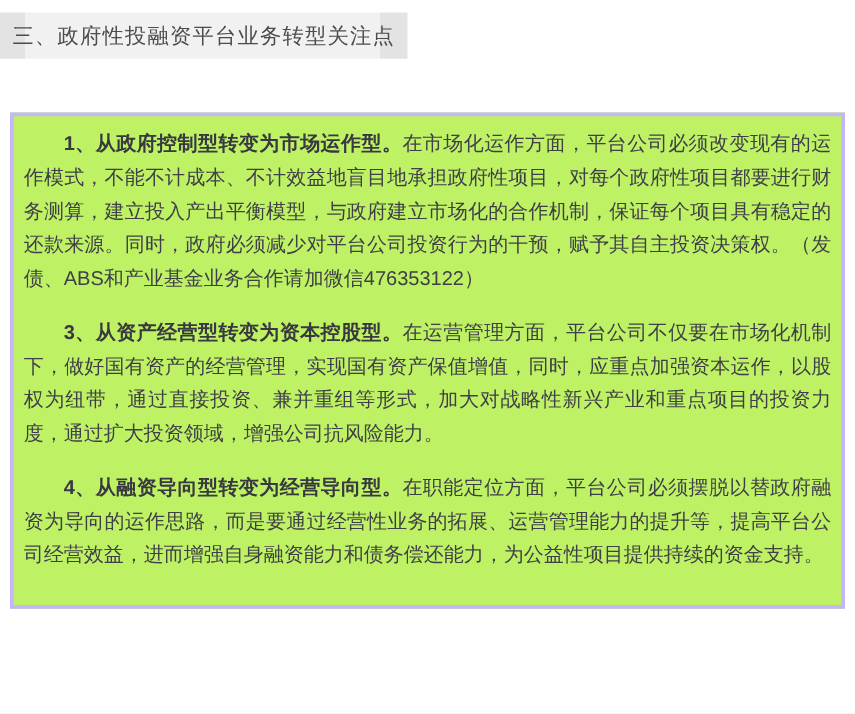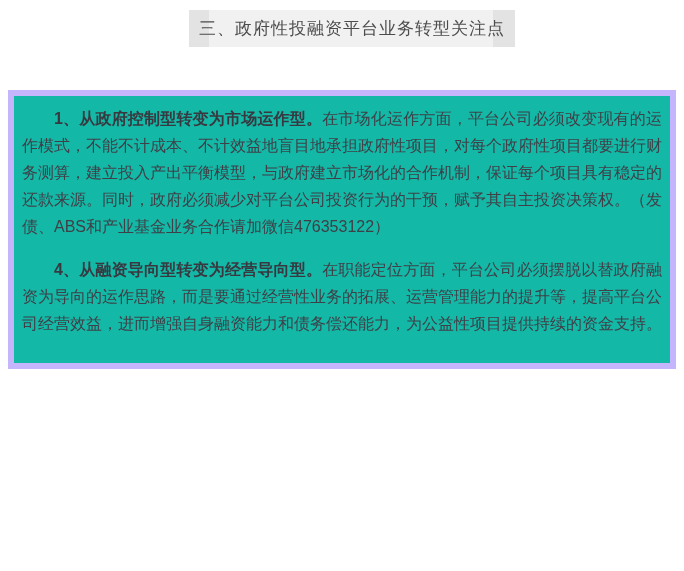--- a/index.html
+++ b/index.html
@@ -5,43 +5,41 @@
   * { box-sizing: border-box; }
   html, body { margin: 0; padding: 0; }
   body {
     width: 684px;
     height: 571px;
     background: #ffffff;
     font-family: "Liberation Sans", "DejaVu Sans", sans-serif;
     overflow: hidden;
   }
   .title-row {
-    text-align: center;
     padding-top: 10px;
-    padding-left: 20px;
   }
   .title-text {
     display: inline-block;
     font-size: 17px;
     font-weight: 400;
     color: #4c4c4c;
     letter-spacing: 1px;
     padding: 7px 10px;
     background: linear-gradient(
       to right,
       #e3e3e3 0px, #e3e3e3 20px,
       #f1f1f1 20px, #f1f1f1 calc(100% - 22px),
       #e3e3e3 calc(100% - 22px), #e3e3e3 100%
     );
   }
   .content-box {
     margin: 43px 8px 0 8px;
-    border: 6px solid #c4b5fd;
+    border: 3px solid #c4b5fd;
     padding: 9px 8px 10px 8px;
-    background: #14b8a6;
+    background: #bef264;
   }
   .para {
     margin: 0 0 16px 0;
     font-size: 16px;
     line-height: 27px;
     color: #3f3f47;
     text-align: justify;
     text-indent: 2em;
   }
   .para:last-child { margin-bottom: 16px; }
@@ -57,18 +55,21 @@
   <span class="title-text">三、政府性投融资平台业务转型关注点</span>
 </div>
 
 <div class="content-box">
 
   <p class="para">
     <span class="lead">1、从政府控制型转变为市场运作型。</span><span>在市场化运作方面，平台公司必须改变现有的运作模式，不能不计成本、不计效益地盲目地承担政府性项目，对每个政府性项目都要进行财务测算，建立投入产出平衡模型，与政府建立市场化的合作机制，保证每个项目具有稳定的还款来源。同时，政府必须减少对平台公司投资行为的干预，赋予其自主投资决策权。（发债、ABS和产业基金业务合作请加微信476353122）</span>
   </p>
 
 
+  <p class="para">
+    <span class="lead">3、从资产经营型转变为资本控股型。</span><span>在运营管理方面，平台公司不仅要在市场化机制下，做好国有资产的经营管理，实现国有资产保值增值，同时，应重点加强资本运作，以股权为纽带，通过直接投资、兼并重组等形式，加大对战略性新兴产业和重点项目的投资力度，通过扩大投资领域，增强公司抗风险能力。</span>
+  </p>
 
   <p class="para">
     <span class="lead">4、从融资导向型转变为经营导向型。</span><span>在职能定位方面，平台公司必须摆脱以替政府融资为导向的运作思路，而是要通过经营性业务的拓展、运营管理能力的提升等，提高平台公司经营效益，进而增强自身融资能力和债务偿还能力，为公益性项目提供持续的资金支持。</span>
   </p>
 
 </div>
 
 </body></html>

